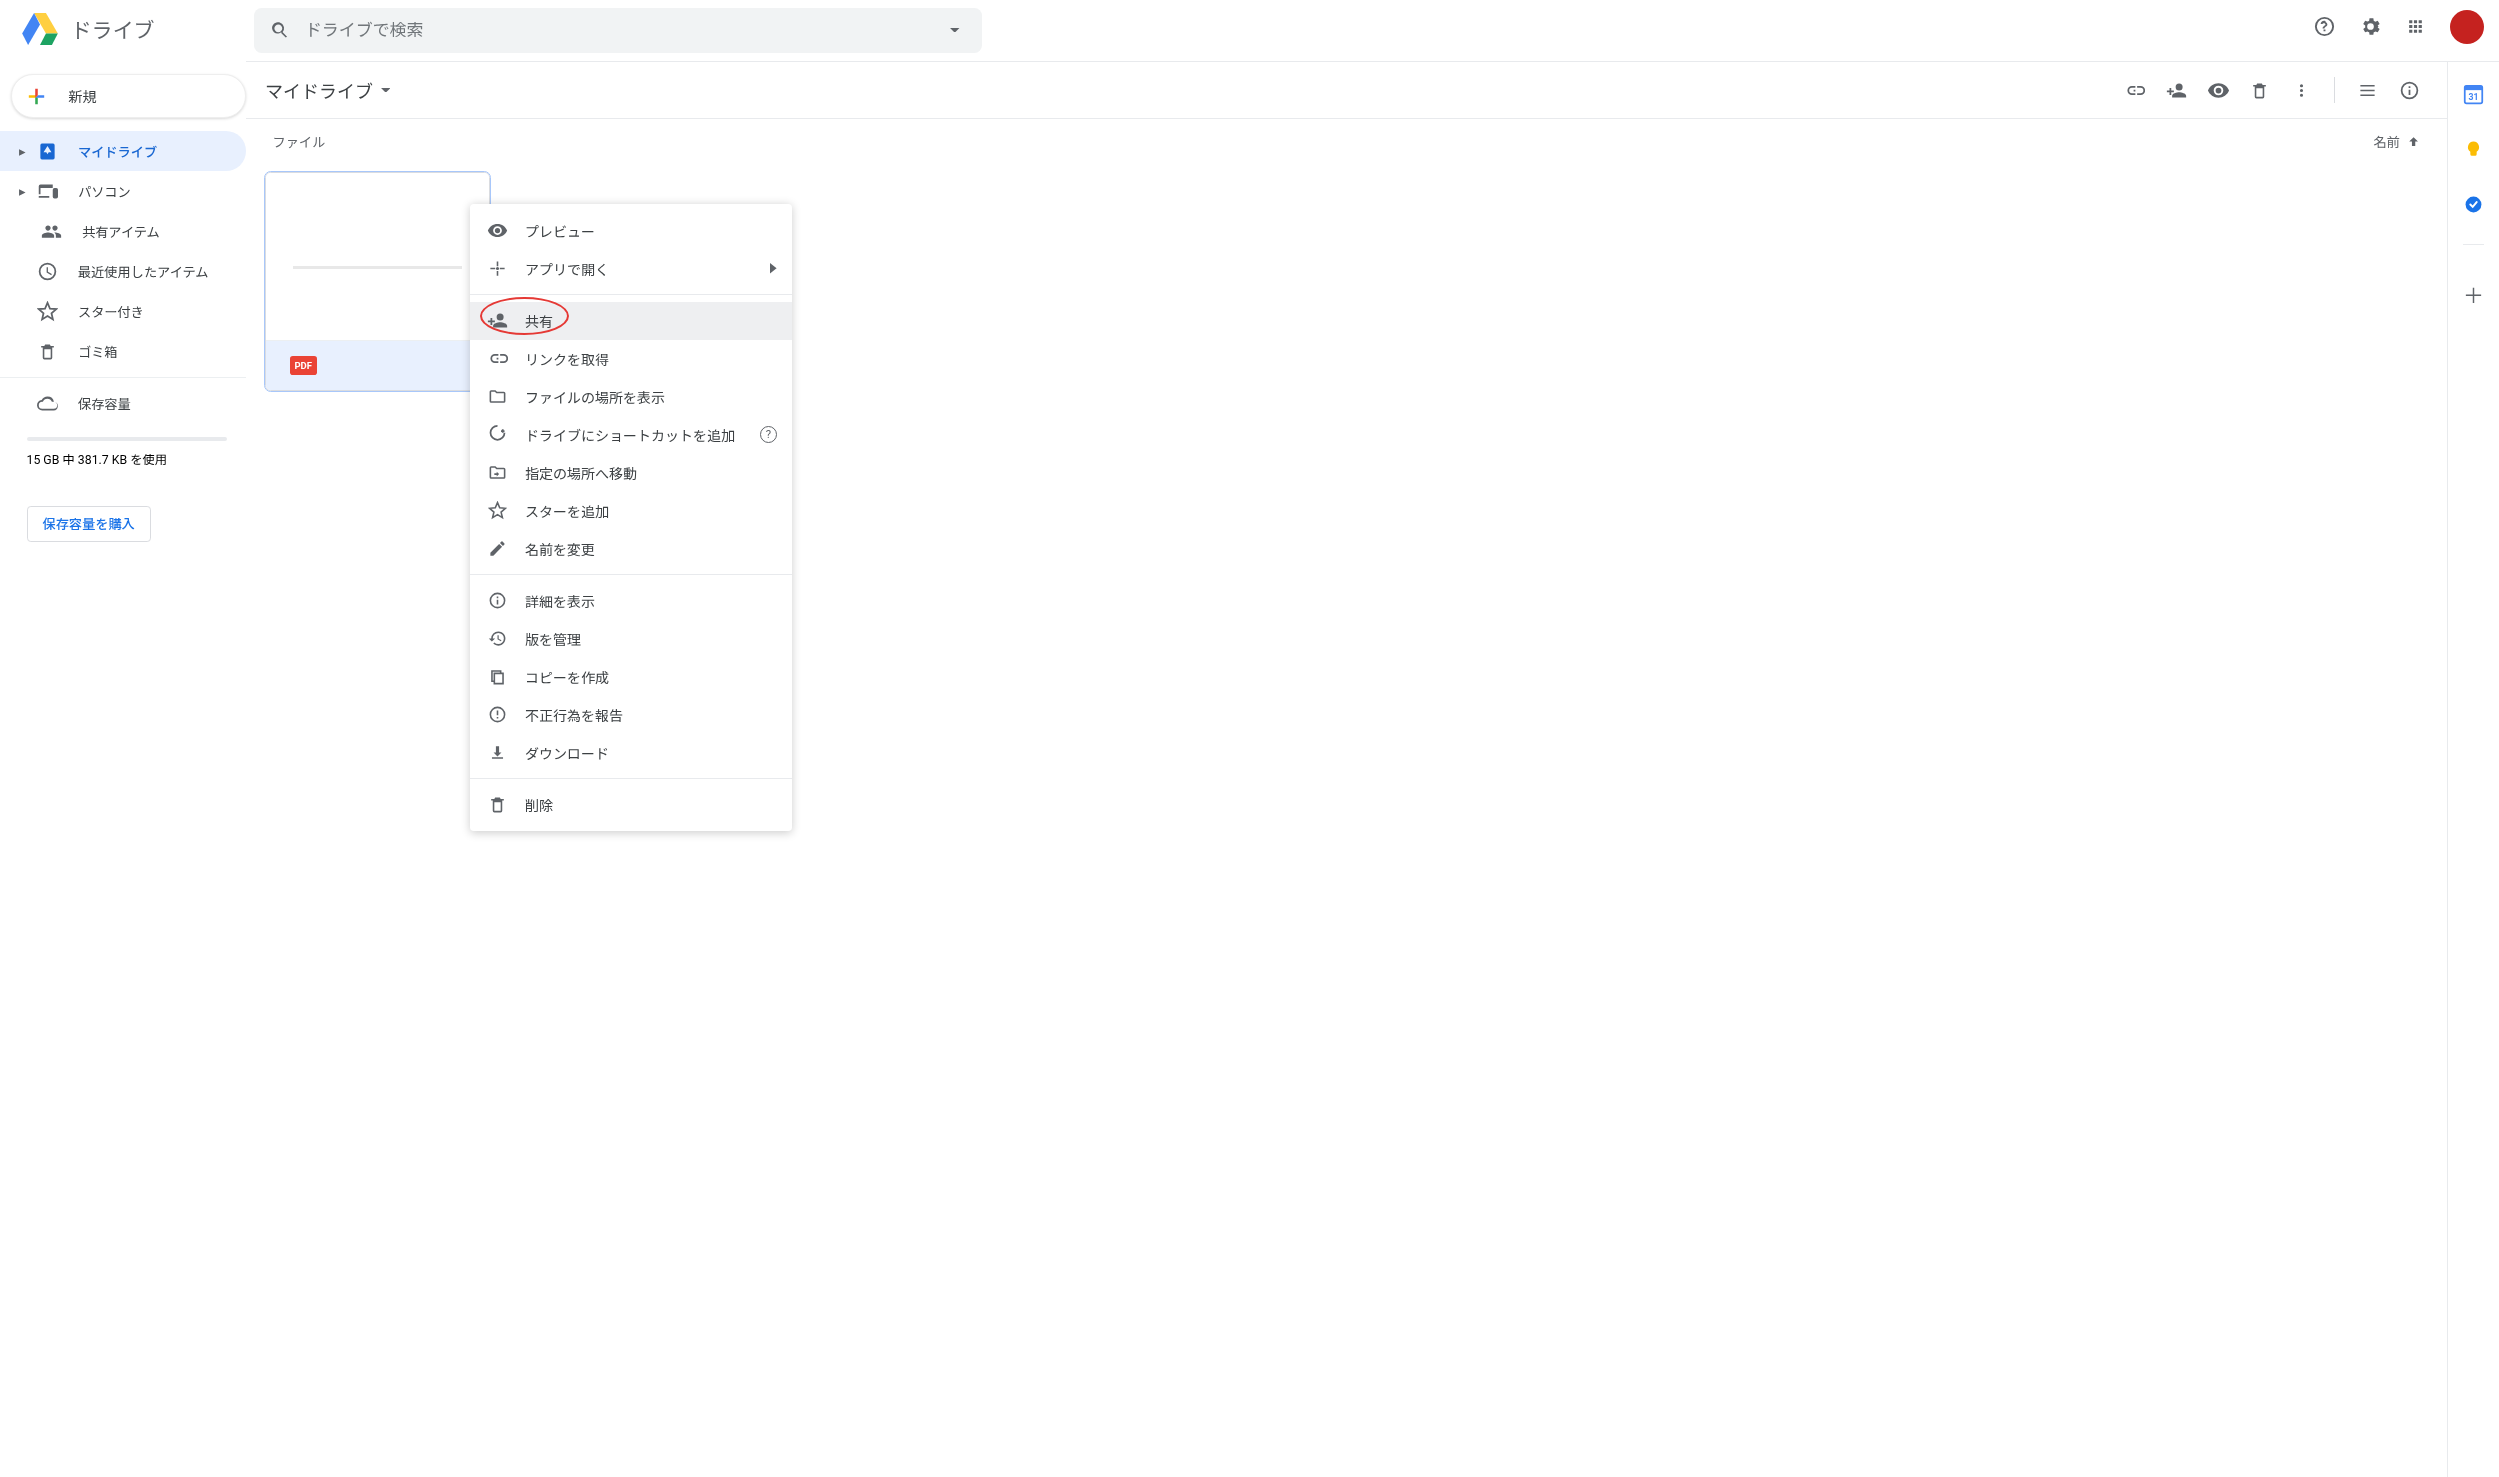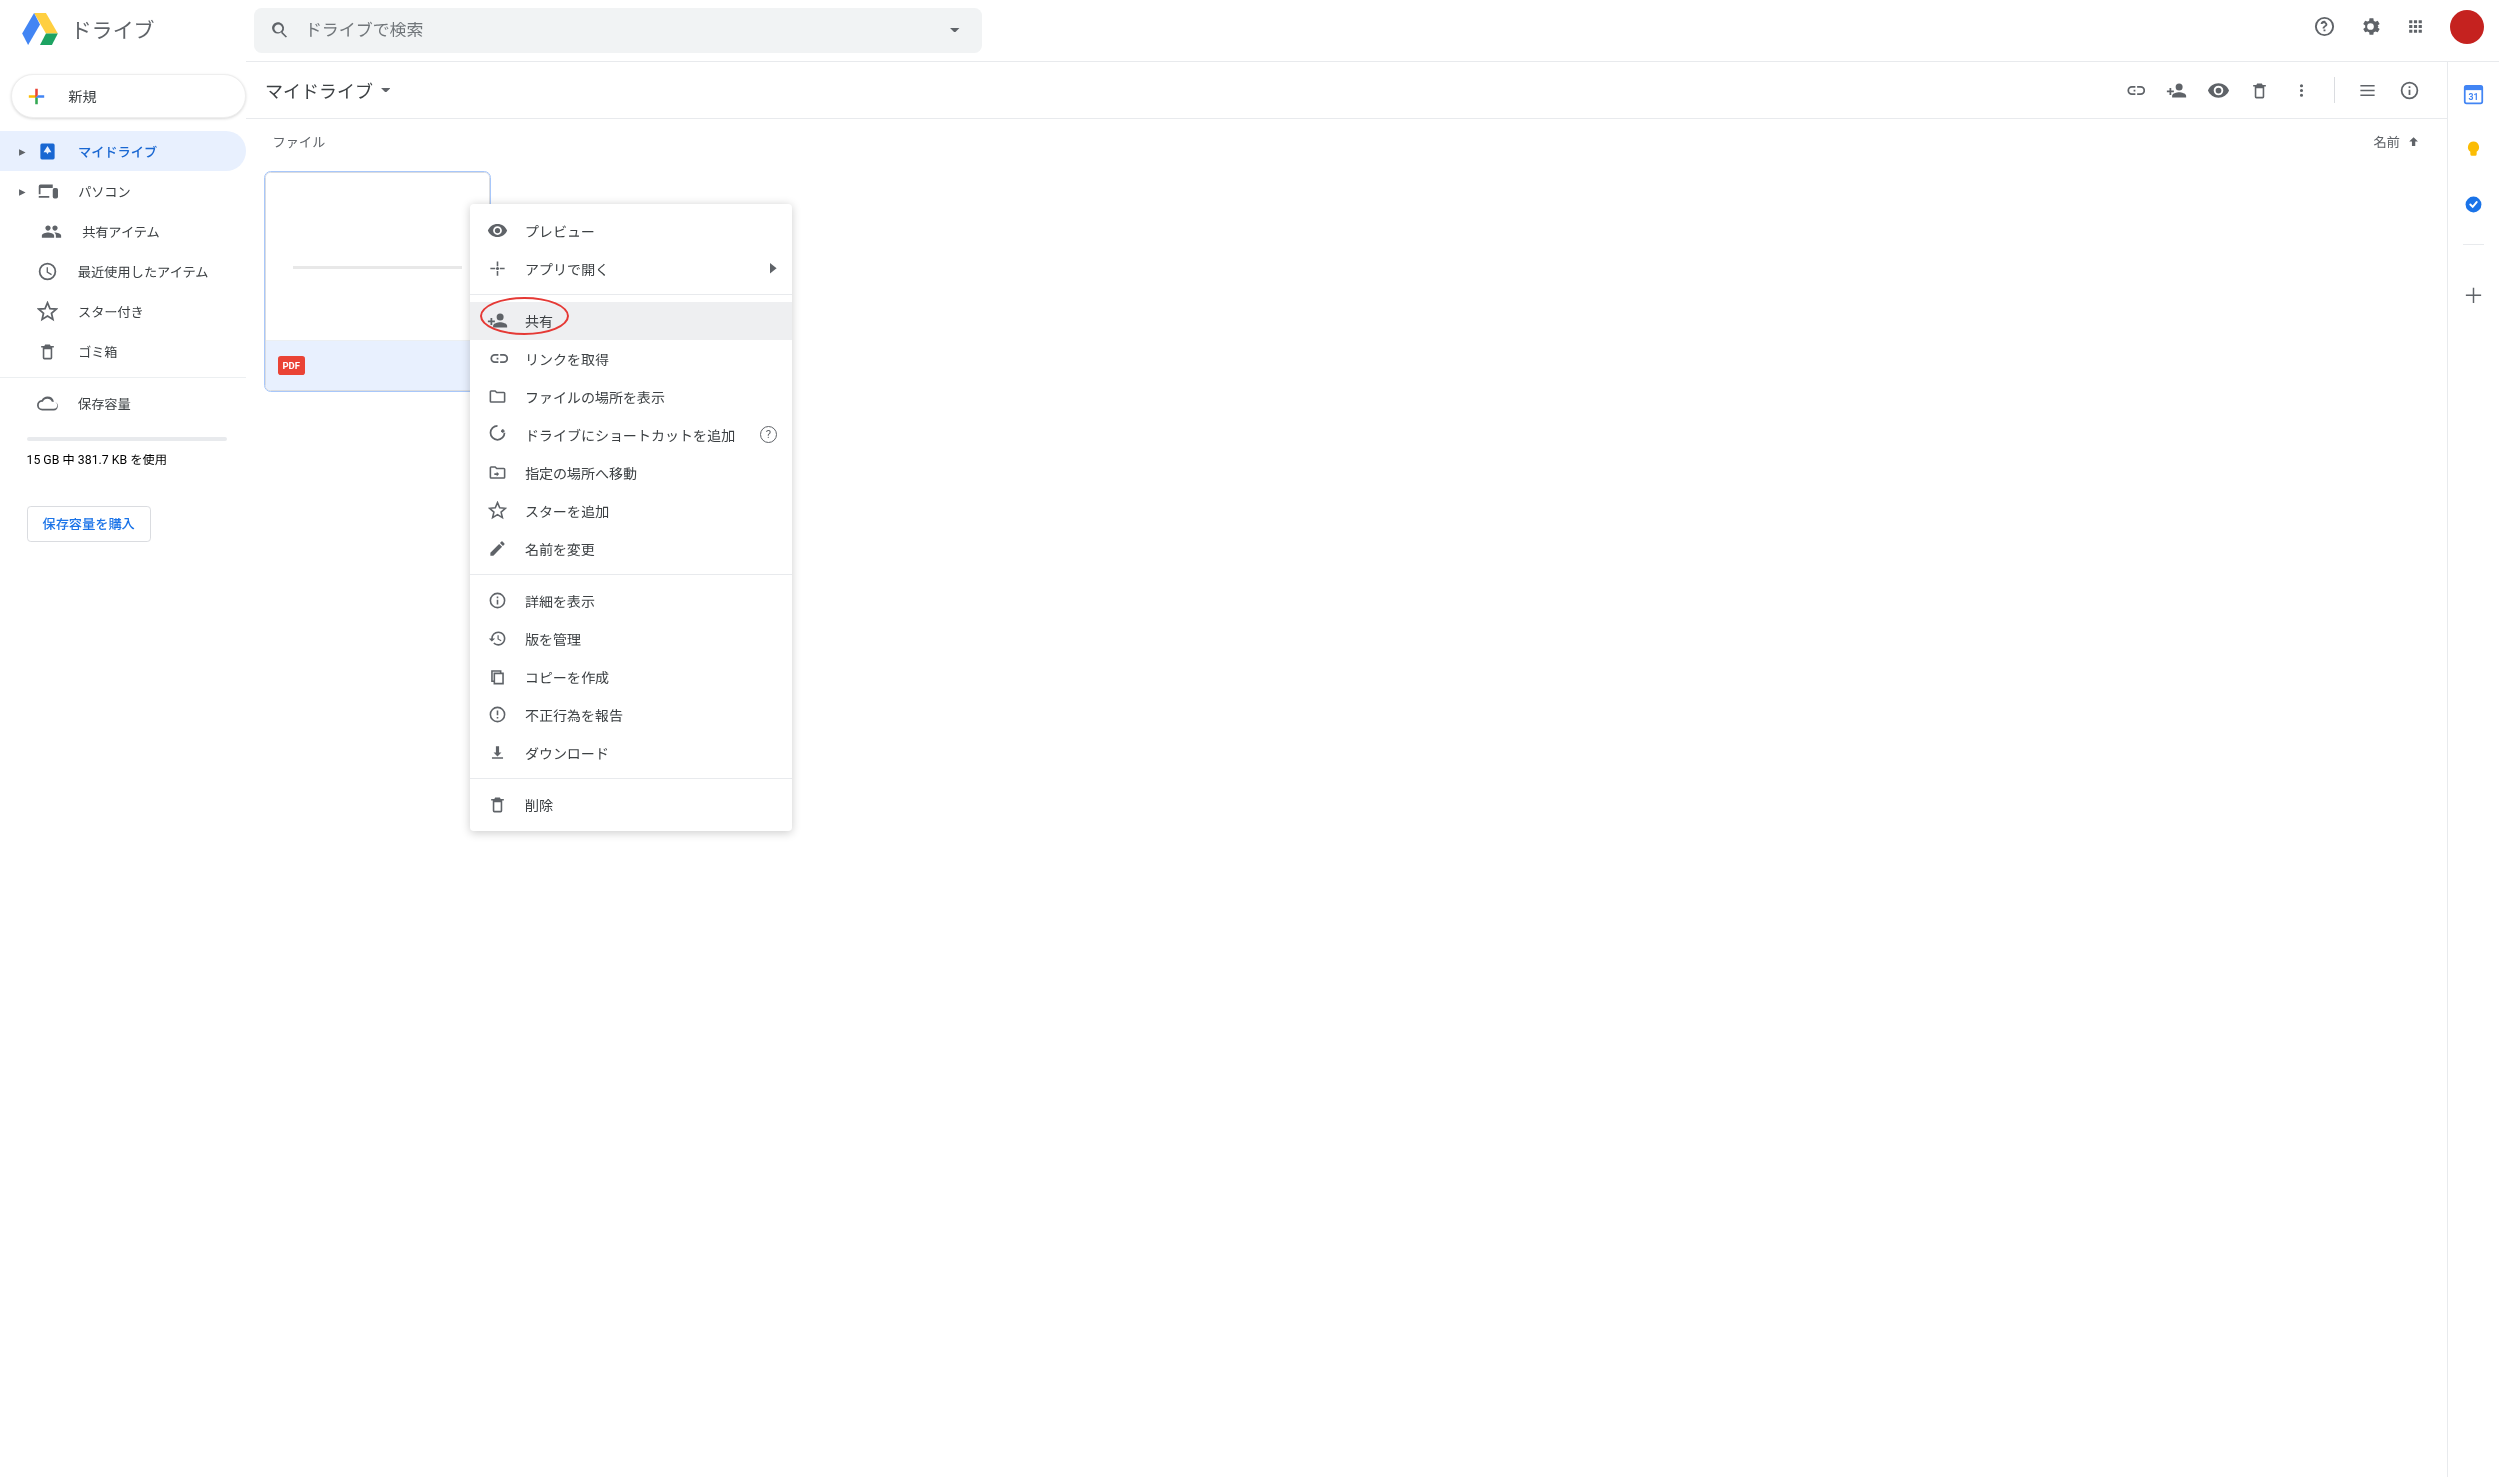--- a/index.html
+++ b/index.html
@@ -73,21 +73,21 @@
     .sort-col { margin-left:auto; display:flex; align-items:center; gap:7.6px; cursor:pointer; }
 
     .files-area { padding: 7.6px 19px; position: relative; }
     .file-card {
       width: 225px; height: 219px; border: 0.9px solid #dadce0; border-radius: 5.7px; overflow:hidden;
       display:flex; flex-direction:column; cursor:pointer; background:#fff;
     }
     .file-card.selected { outline: 0.9px solid #a8c7fa; }
     .file-preview { flex:1; background:#fff; border-bottom:0.9px solid #eceff1; position:relative; }
     .preview-lines { position:absolute; top:56%; left:12%; right:12%; height:2.8px; background:#e8e8e8; }
-    .file-footer { height: 49px; display:flex; align-items:center; padding: 0 12px; gap: 11.3px; background:#e8f0fe; }
+    .file-footer { height: 49px; display:flex; align-items:center; padding: 0 24px; gap: 11.3px; background:#e8f0fe; }
     .pdf-badge { width: 26.5px; height: 19px; background: #ea4335; color:#fff; font-size:9.5px; font-weight:700; border-radius:2.8px; display:flex; align-items:center; justify-content:center; }
 
     
     .context-menu {
       position: absolute; top: 40px; left: 224px; width: 322px; background:#fff;
       border-radius: 3.8px; box-shadow: 0 1.9px 9.5px rgba(0,0,0,0.2); padding: 7.6px 0; z-index: 50;
     }
     .menu-item {
       display:flex; align-items:center; height: 38px; padding: 0 15px 0 17px; cursor:pointer; font-size:14px; color:#3c4043; gap: 17px;
     }

